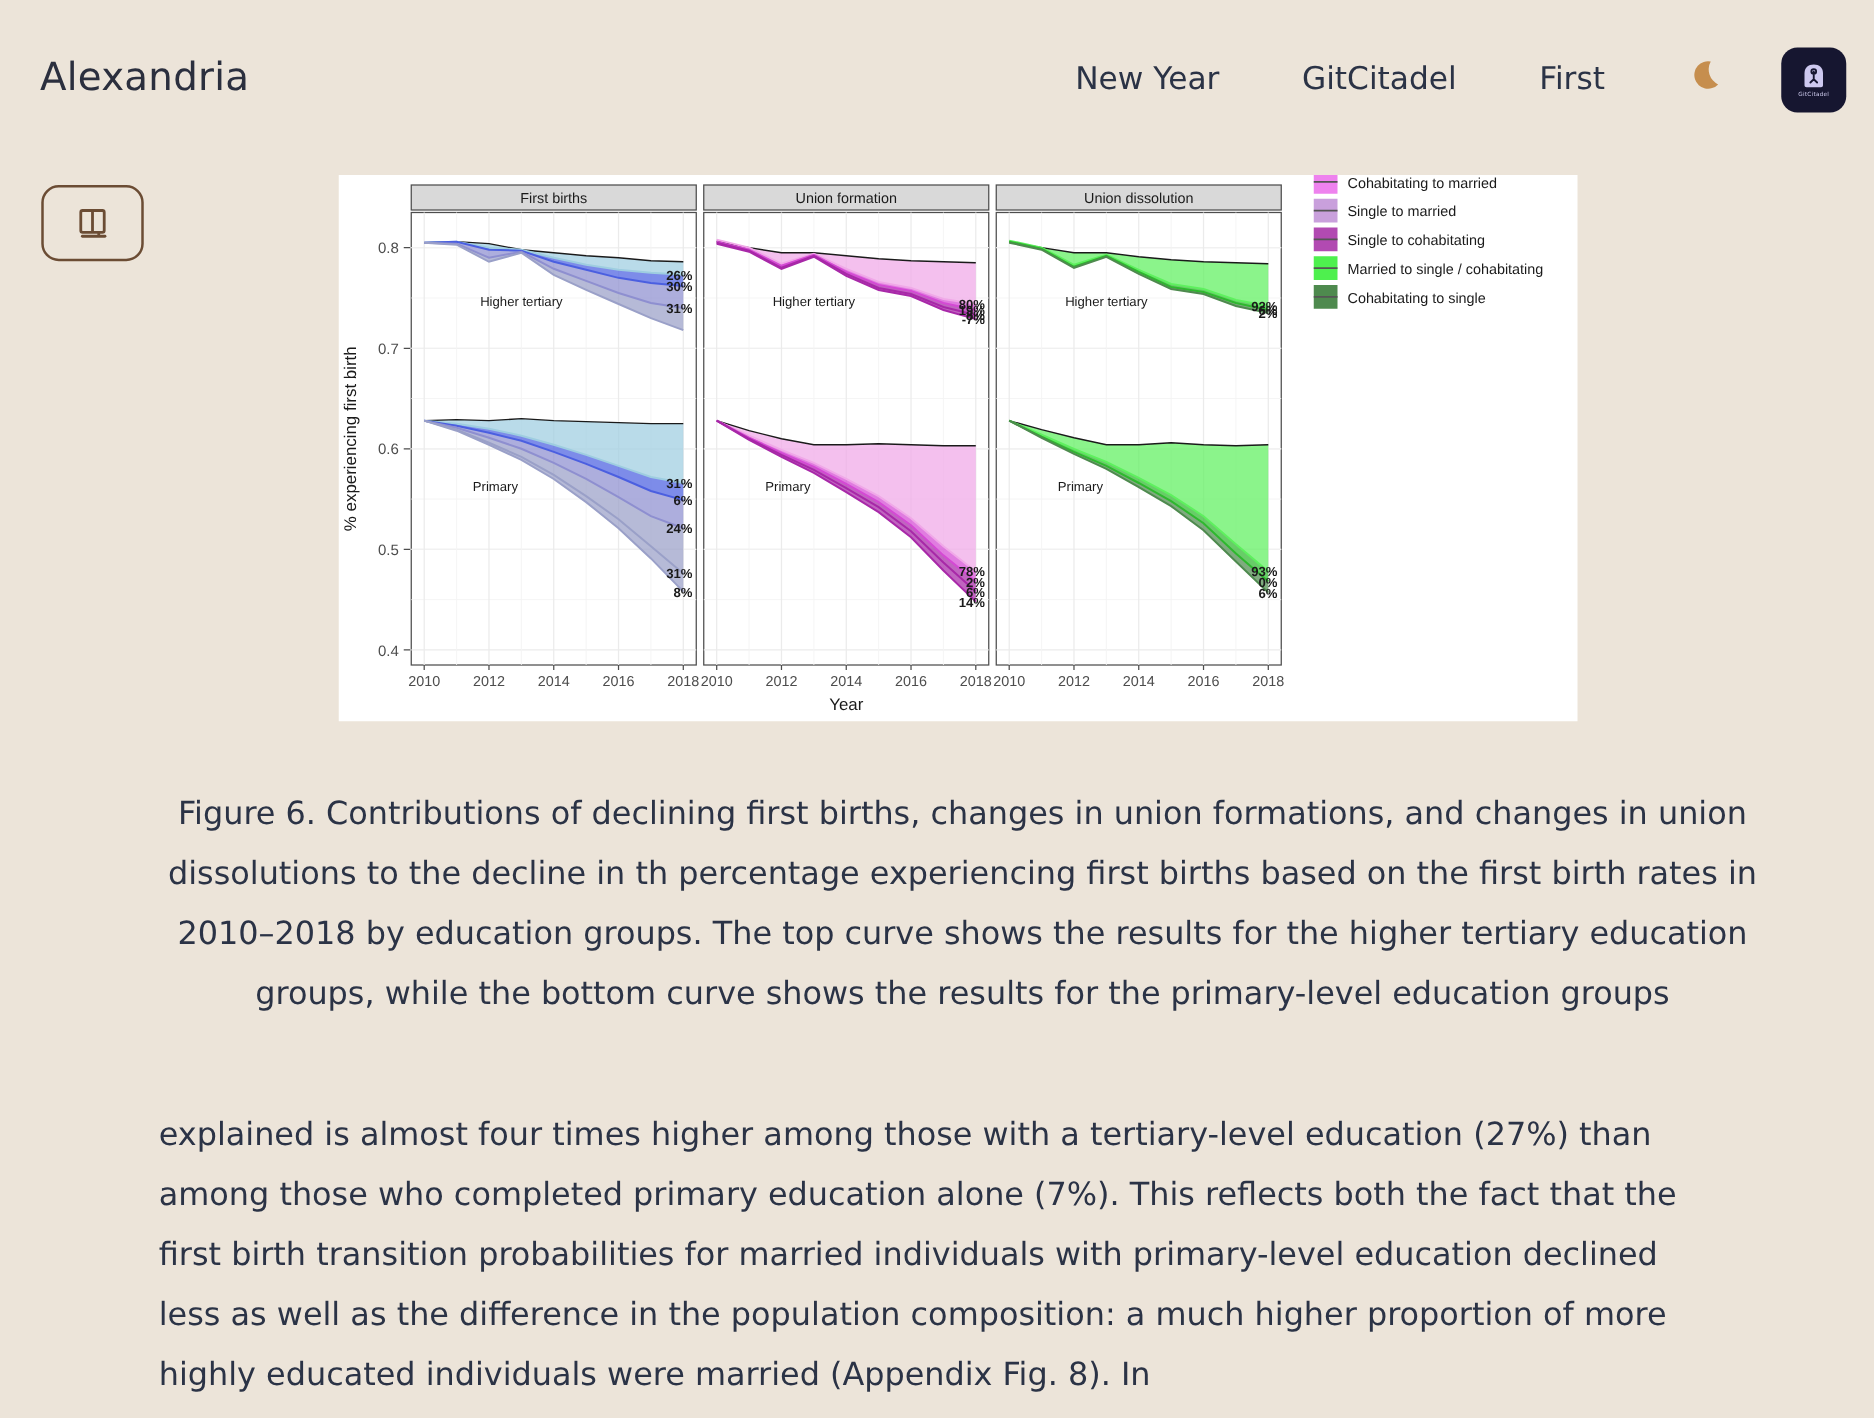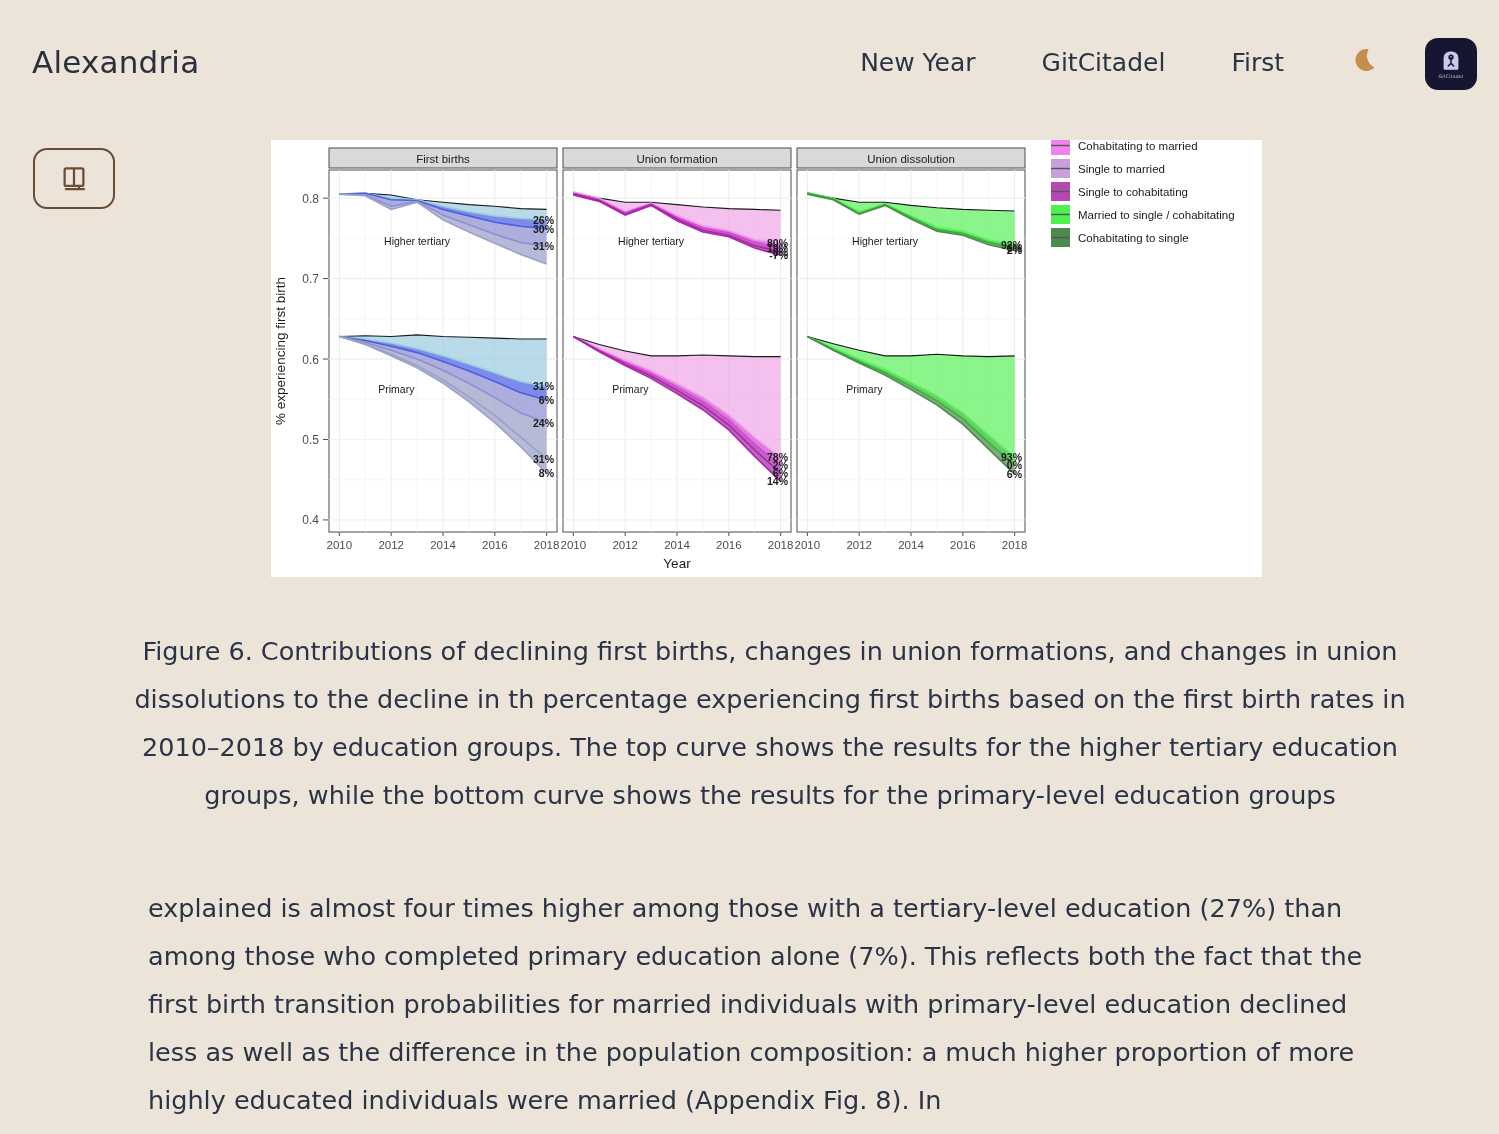--- a/index.html
+++ b/index.html
@@ -73,21 +73,21 @@
   
   #caption {
     position: absolute; left: 110px; top: 627px;
     width: 1320px;
     text-align: center;
     font-size: 25.5px; line-height: 48px;
     color: #2b3346;
     font-family: "DejaVu Sans", sans-serif;
   }
   #body-text {
-    position: absolute; left: 148px; top: 884px;
+    position: absolute; left: 127px; top: 884px;
     width: 1248px;
     font-size: 25.5px; line-height: 48px;
     color: #2b3346; text-align: left;
     font-family: "DejaVu Sans", sans-serif;
   }
   #body-text-next {
     position: absolute; left: 143px; top: 1122px;
     width: 1248px;
     font-size: 25.5px; line-height: 48px;
     color: #2b3346; overflow: hidden; height: 12px;

